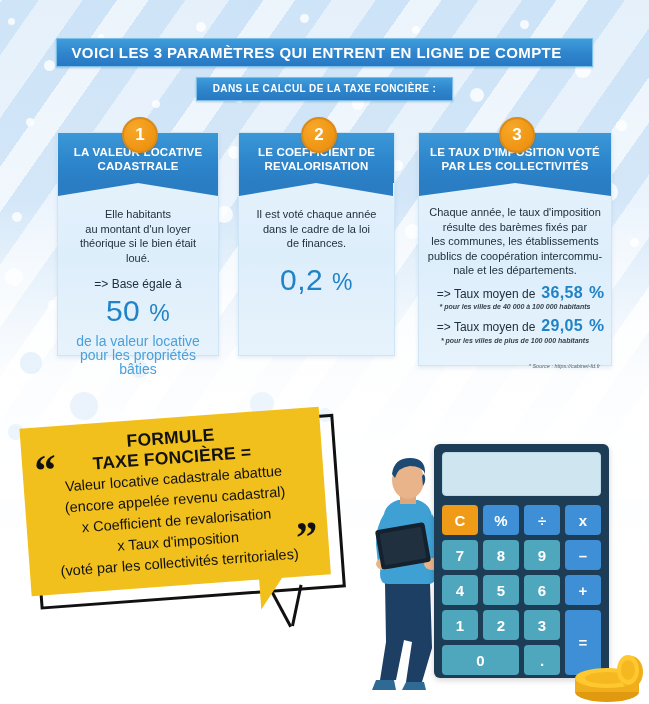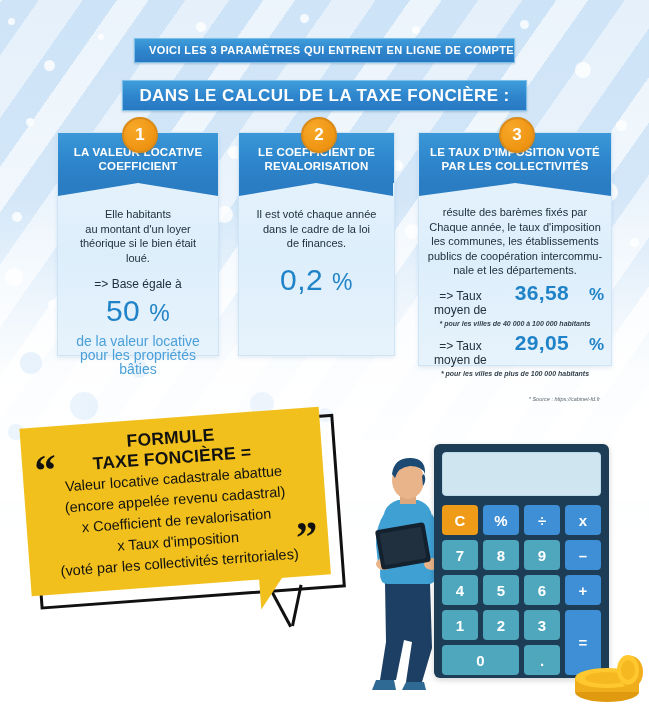--- a/index.html
+++ b/index.html
@@ -39,27 +39,27 @@
   .dot.blue{background:rgba(206,228,248,0.9);}
 
   
   .title-wrap{position:absolute;left:0;top:38px;width:649px;text-align:center;}
   .title-bar{
     display:inline-block;
     background:linear-gradient(180deg,#3f9ddb 0%, #2f86cd 50%, #2878c2 100%);
     border:1px solid #7cc0ea;
     color:#ffffff;
     font-weight:bold;
-    font-size:11px;
+    font-size:15px;
     letter-spacing:.4px;
-    padding:6px 0 6px 14px;
+    padding:6px 30px 6px 14px;
     line-height:1;
     box-shadow:0 1px 2px rgba(20,70,120,.25);
   }
-  .title-bar.second{margin-top:17px;font-size:17px;padding:6px 16px;}
+  .title-bar.second{margin-top:10px;font-size:10px;padding:6px 16px;}
 
   
   .card{
     position:absolute;
     background:linear-gradient(180deg,#e9f4fc 0%, #ddeefb 55%, #e7f3fc 100%);
     border:1px solid #cfe5f6;
     box-shadow:0 2px 4px rgba(60,120,170,.13);
   }
   .card-banner{
     position:relative;
@@ -107,24 +107,24 @@
     font-size:30px;
     line-height:34px;
     letter-spacing:.5px;
     margin:2px 0 4px;
   }
   .bignum .pct{font-size:23px;}
   .subnote{color:#4ba0da;font-size:14px;line-height:14px;}
 
   
   .rate-row{
-    display:flex;align-items:baseline;justify-content:flex-end;gap:20px;
+    display:flex;align-items:baseline;justify-content:flex-end;gap:6px;
     font-size:12px;color:#20313d;margin-top:8px;
   }
-  .rate-row .val{color:#2083c8;font-weight:bold;font-size:21px;letter-spacing:.3px;}
+  .rate-row .val{color:#2083c8;font-weight:bold;font-size:16px;letter-spacing:.3px;}
   .rate-row .valpct{color:#2083c8;font-weight:bold;font-size:17px;}
   .foot-note{
     font-size:7px;font-style:italic;font-weight:bold;color:#35424c;
     margin-top:1px;line-height:9px;
   }
   .source-note{
     font-size:5.5px;font-style:italic;color:#5a6770;
     text-align:right;margin-top:14px;padding-right:4px;
   }
 
@@ -242,21 +242,21 @@
   <div class="title-wrap">
     <div class="title-bar">VOICI LES 3 PARAMÈTRES QUI ENTRENT EN LIGNE DE COMPTE</div>
     <br>
     <div class="title-bar second">DANS LE CALCUL DE LA TAXE FONCIÈRE :</div>
   </div>
 
   <div class="card" style="left:57px;top:132px;width:160px;height:222px;">
     <div class="badge" style="left:64px;top:-16px;">1</div>
     <div class="card-banner" style="--half:80px;">
       <div>LA VALEUR LOCATIVE</div>
-      <div>COEFFICIENT</div>
+      <div>CADASTRALE</div>
     </div>
     <div class="card-body">
       <div class="lead">
         <div>Elle habitants</div>
         <div>au montant d'un loyer</div>
         <div>théorique si le bien était loué.</div>
       </div>
       <div class="arrowline">=&gt; Base égale à</div>
       <div class="bignum">
         <span>50</span>
@@ -289,22 +289,22 @@
   </div>
 
   <div class="card" style="left:418px;top:132px;width:192px;height:232px;">
     <div class="badge" style="left:80px;top:-16px;">3</div>
     <div class="card-banner" style="--half:96px;">
       <div>LE TAUX D'IMPOSITION VOTÉ</div>
       <div>PAR LES COLLECTIVITÉS</div>
     </div>
     <div class="card-body" style="padding:22px 7px 8px;">
       <div class="lead" style="margin-bottom:6px;">
+        <div>Chaque année, le taux d'imposition</div>
         <div>résulte des barèmes fixés par</div>
-        <div>Chaque année, le taux d'imposition</div>
         <div>les communes, les établissements</div>
         <div>publics de coopération intercommu-</div>
         <div>nale et les départements.</div>
       </div>
 
       <div>
         <div class="rate-row">
           <span>=&gt; Taux moyen de</span>
           <span class="val">36,58</span>
           <span class="valpct">%</span>

